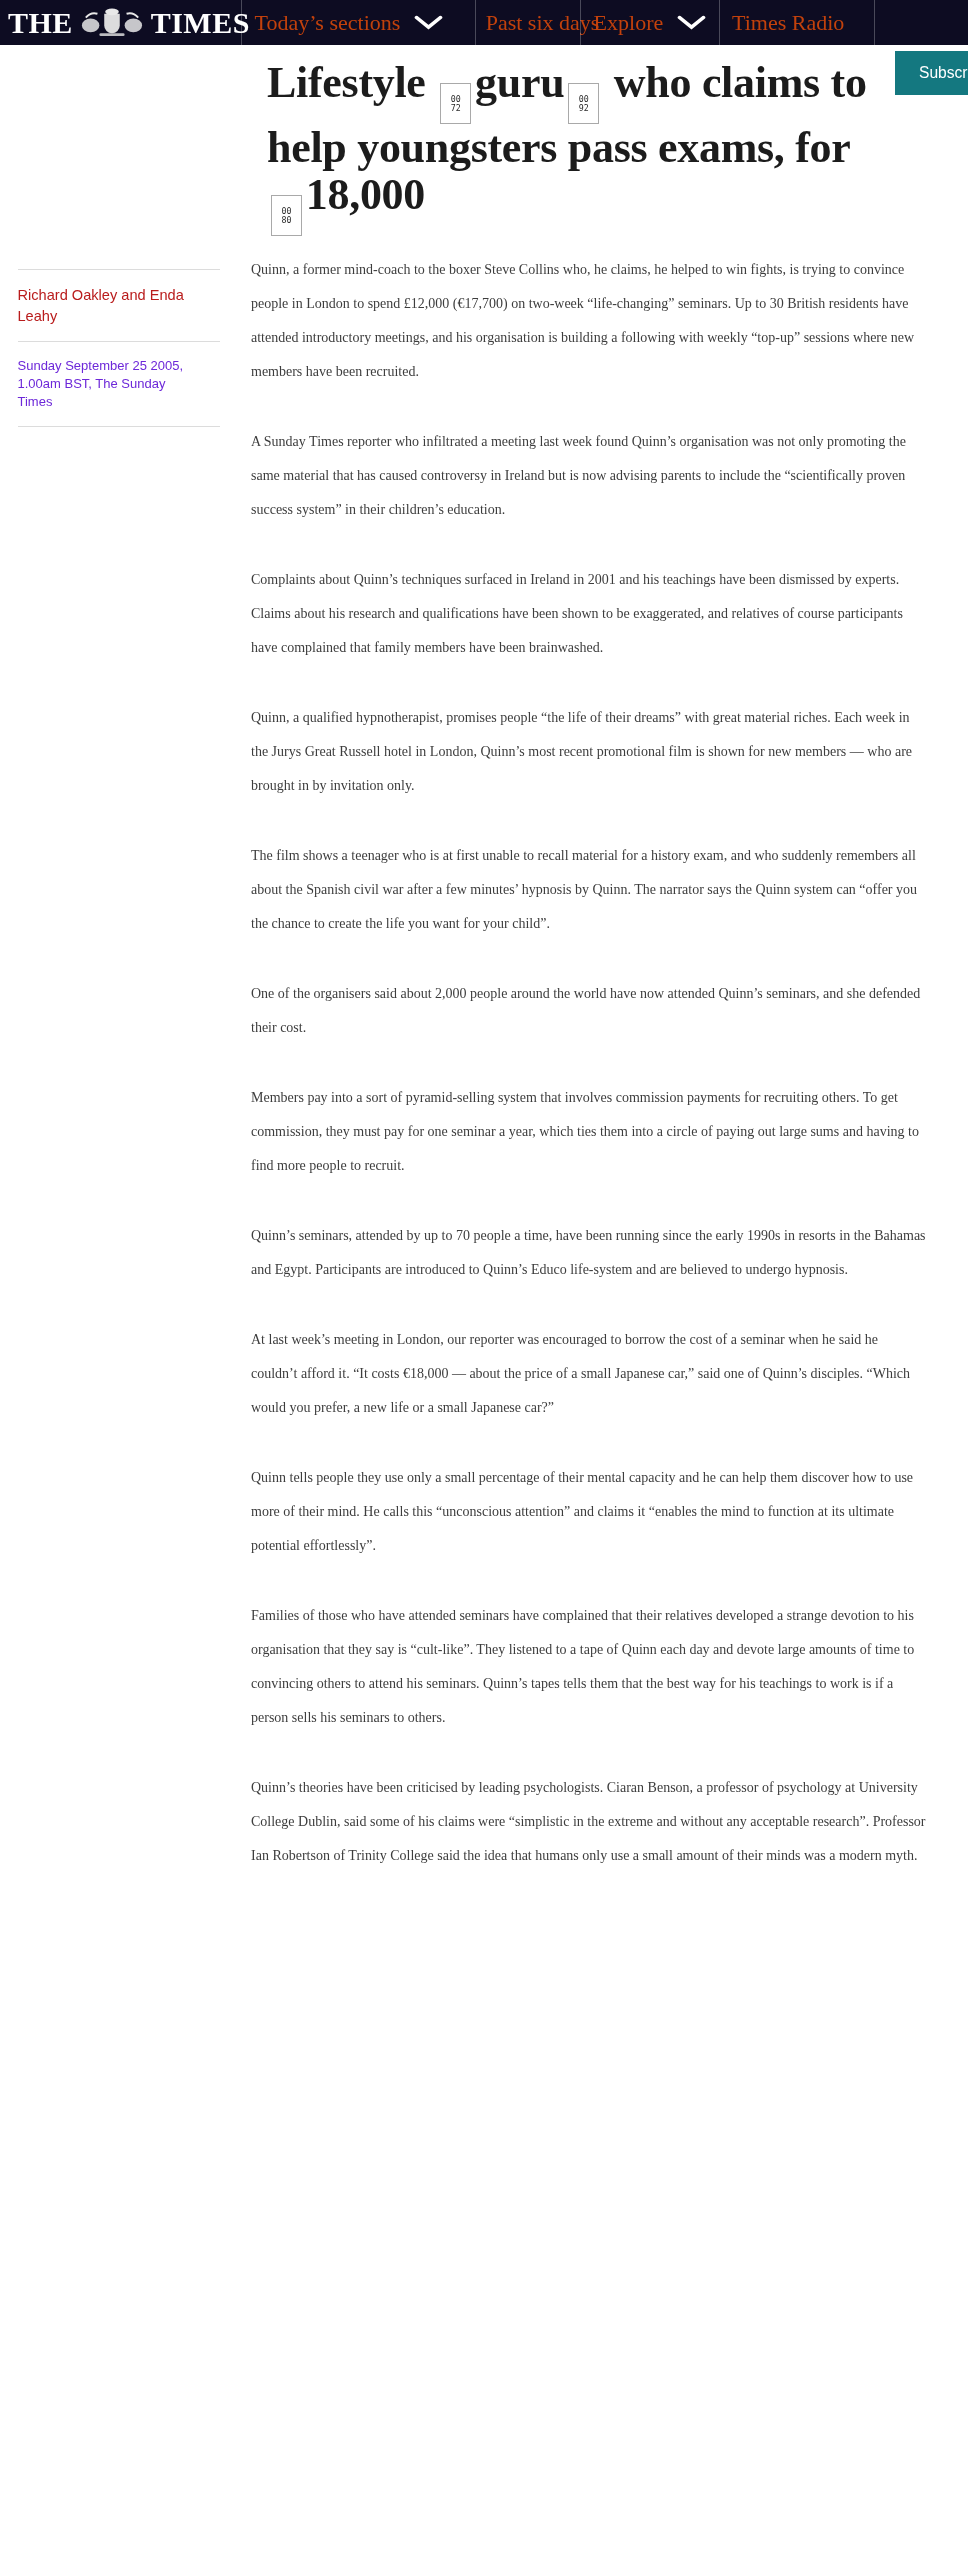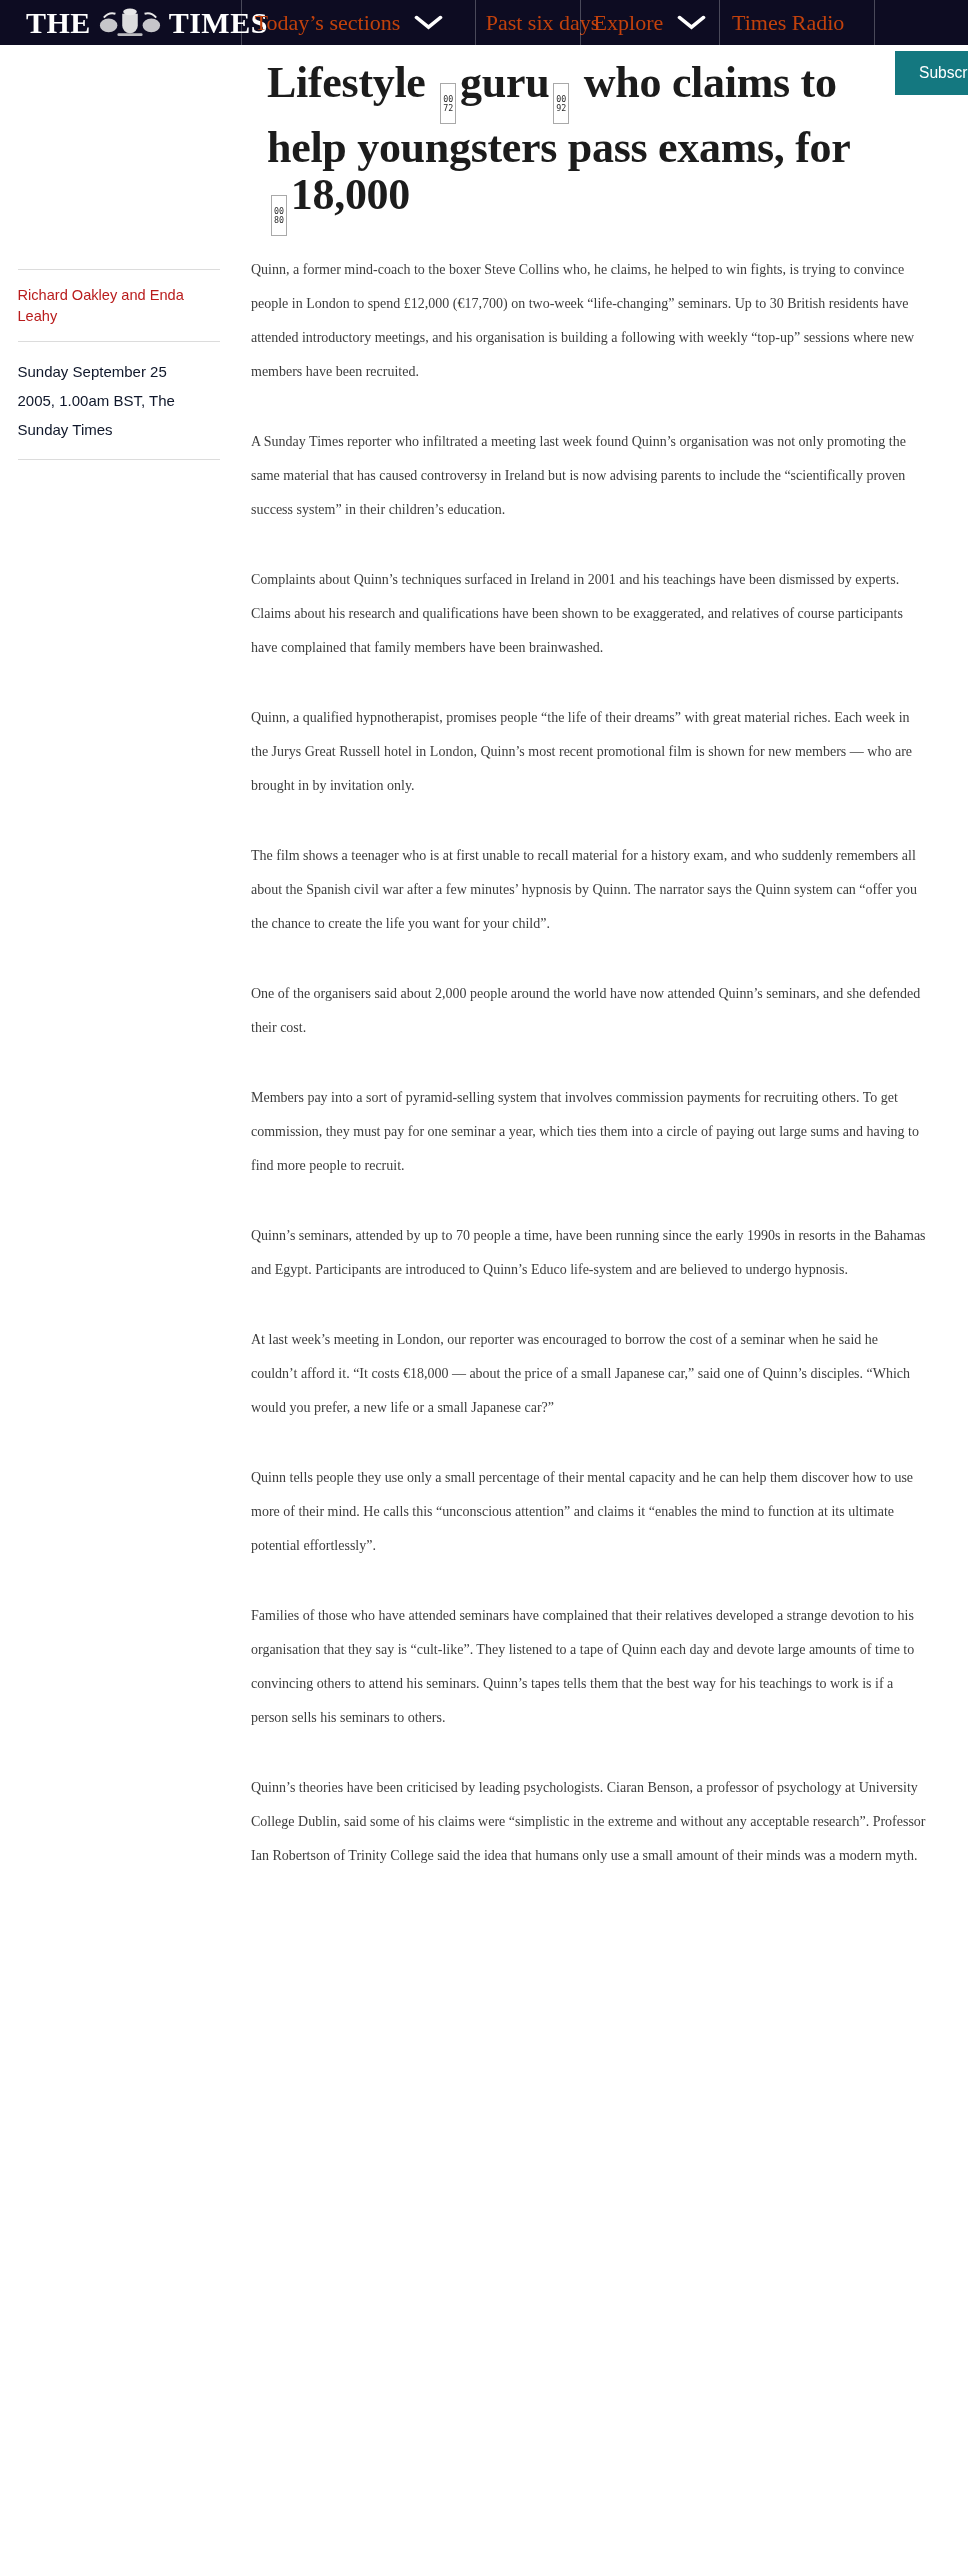--- a/index.html
+++ b/index.html
@@ -14,21 +14,21 @@
   
   .topnav {
     position: absolute; top: 0; left: 0; width: 969px; height: 45px;
     background: #0d0c22;
     display: flex; align-items: stretch;
     color: #ffffff;
   }
   .logo-cell {
     width: 241px; box-sizing: border-box;
     display: flex; align-items: center;
-    padding-left: 26px; gap: 4.9px;
+    padding-left: 8px; gap: 4.9px;
     cursor: pointer;
   }
   .logo-word {
     font-family: "Liberation Serif", serif;
     font-weight: 700; font-size: 30px; letter-spacing: 0.5px;
     color: #ffffff; line-height: 1;
   }
   .crest { width: 68px; height: 33px; flex: 0 0 auto; }
   .nav-item {
     box-sizing: border-box;
@@ -63,21 +63,21 @@
   
   .headline {
     position: absolute; left: 251px; top: 43px; width: 681px;
     font-family: "Liberation Serif", serif;
     font-weight: 700; font-size: 44px; line-height: 47px;
     color: #1c1c1c; letter-spacing: -0.3px;
   }
   .tofu {
     display: inline-flex; flex-direction: column;
     justify-content: center; align-items: center;
-    width: 16px; height: 41px;
+    width: 31px; height: 41px;
     border: 1.5px solid #a9a9a9;
     vertical-align: -4.9px;
     margin: 0 3.9px;
     box-sizing: border-box;
     background: #ffffff;
   }
   .tofu span {
     font-family: "DejaVu Sans Mono", monospace;
     font-weight: 400; font-size: 8.3px; line-height: 8.8px;
     letter-spacing: 0; color: #2b2b2b;
@@ -88,22 +88,22 @@
   .rail-divider { border: none; border-top: 1px solid #dcdcdc; margin: 0; }
   .byline {
     width: 180px;
     padding: 14.6px 0 13.6px 0;
     font-size: 14.6px; line-height: 21.4px;
     color: #b91c1c;
   }
   .dateline {
     width: 167px;
     padding: 14.6px 0 15.6px 0;
-    font-size: 15px; line-height: 29px;
-    color: #0f172a;
+    font-size: 13px; line-height: 18px;
+    color: #6d28d9;
   }
 
   
   .article-body {
     position: absolute; left: 251px; top: 253px; width: 675px;
     font-family: "Liberation Serif", serif;
     font-size: 14px; line-height: 34px;
     color: #3d3d3d;
   }
   .article-body p { margin: 0 0 36px 0; }

